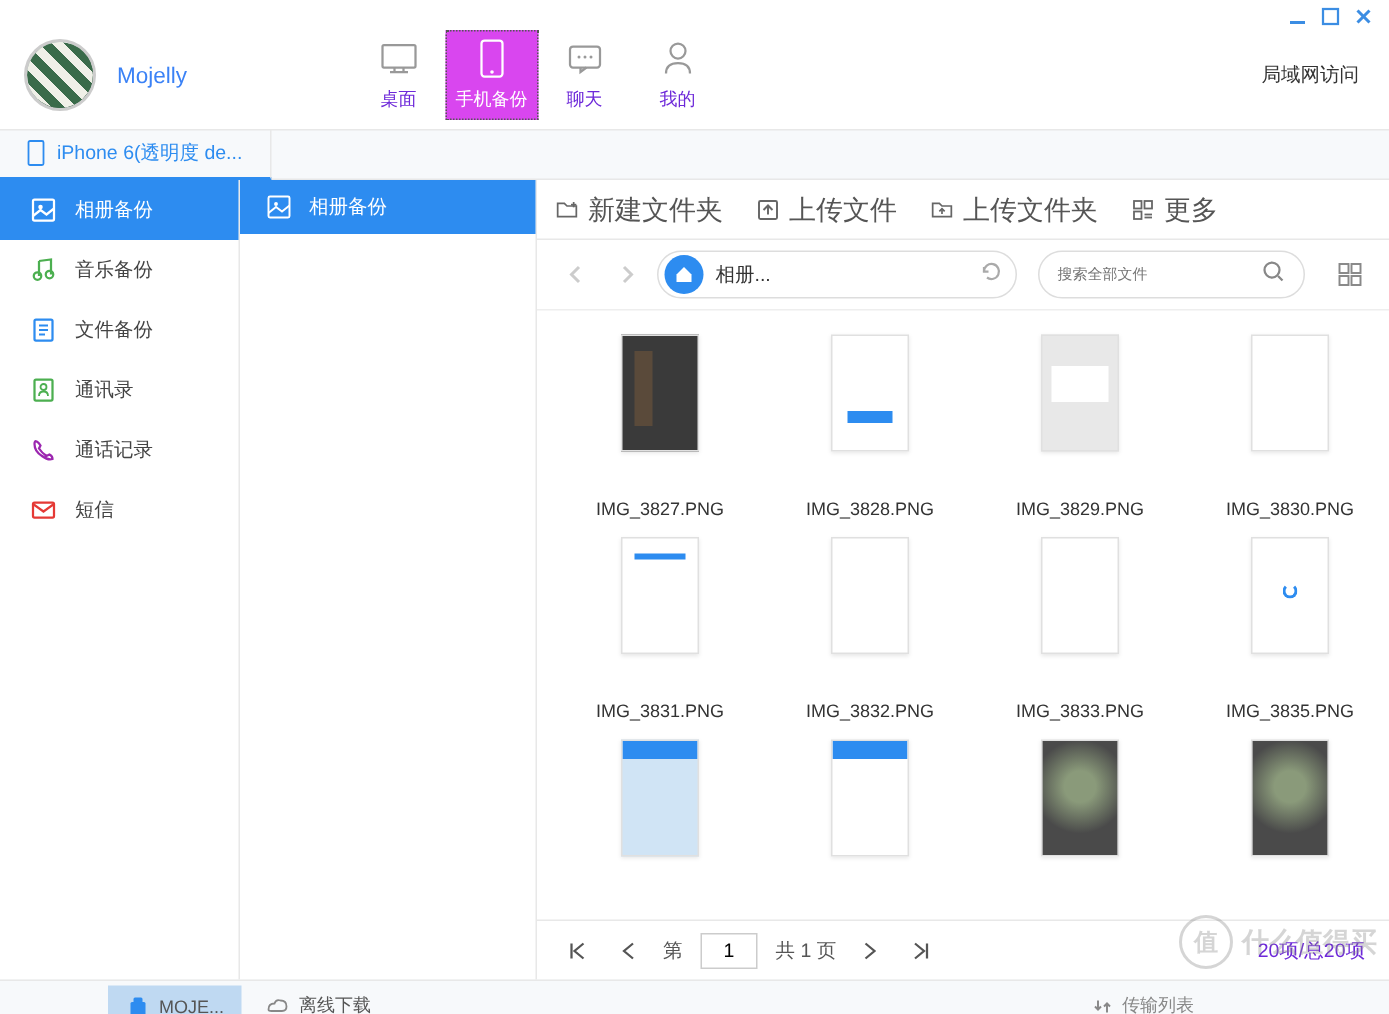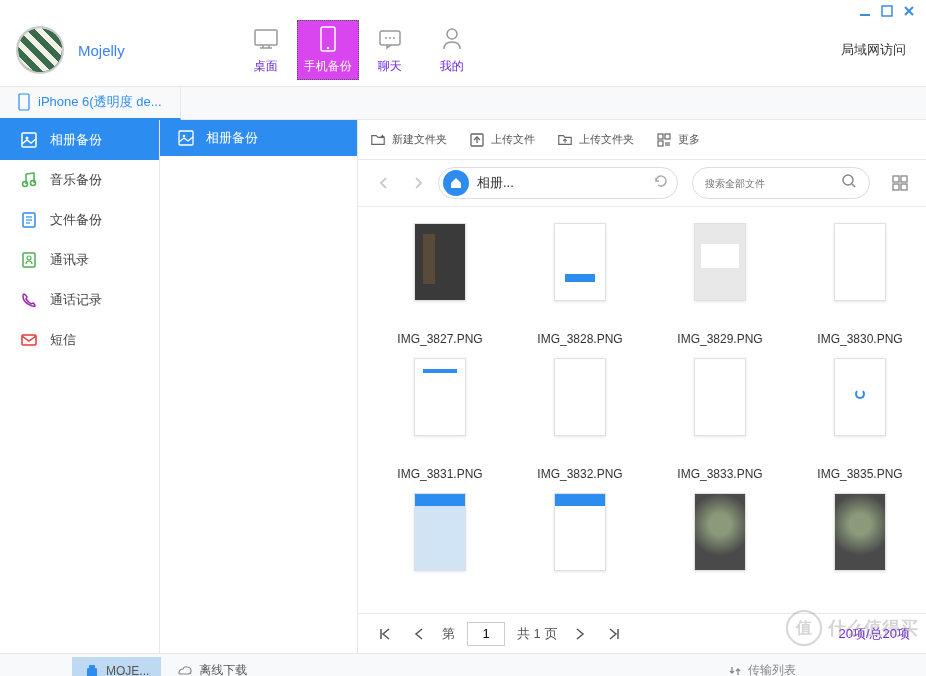--- a/index.html
+++ b/index.html
@@ -26,21 +26,21 @@
 .sidebar { width: 160px; border-right: 1px solid #e8e8e8; }
 .sidebar-item { height: 40px; display: flex; align-items: center; gap: 12px; padding: 0 20px; font-size: 13px; color: #444; cursor: pointer; }
 .sidebar-item.active { background: #2d8cf0; color: #fff; }
 .sbi-icon { width: 18px; height: 18px; display: flex; align-items: center; justify-content: center; }
 
 .sub-sidebar { width: 198px; border-right: 1px solid #e8e8e8; }
 .sub-item { height: 36px; display: flex; align-items: center; gap: 12px; padding: 0 18px; font-size: 13px; background: #2d8cf0; color: #fff; cursor: pointer; }
 
 .content { flex: 1; display: flex; flex-direction: column; }
 .toolbar { height: 40px; border-bottom: 1px solid #e8e8e8; display: flex; align-items: center; padding: 0 12px; gap: 22px; }
-.tb-item { display: flex; align-items: center; gap: 6px; font-size: 11px; color: #555; cursor: pointer; }
+.tb-item { display: flex; align-items: center; gap: 6px; font-size: 18px; color: #555; cursor: pointer; }
 .tb-icon { width: 16px; height: 16px; display: flex; align-items: center; justify-content: center; color: #666; }
 
 .navbar { height: 46px; display: flex; align-items: center; padding: 0 12px; gap: 6px; }
 .nav-arrow { width: 28px; height: 28px; display: flex; align-items: center; justify-content: center; color: #bbb; cursor: pointer; }
 .path-box { flex: 0 0 240px; height: 32px; border: 1px solid #ddd; border-radius: 20px; display: flex; align-items: center; padding: 0 4px 0 4px; gap: 8px; }
 .home-btn { width: 26px; height: 26px; border-radius: 50%; background: #2d8cf0; color: #fff; display: flex; align-items: center; justify-content: center; font-size: 14px; }
 .path-text { font-size: 13px; color: #333; flex: 1; }
 .refresh { width: 20px; color: #aaa; cursor: pointer; padding-right: 8px; }
 .search-box { flex: 1; height: 32px; border: 1px solid #ddd; border-radius: 20px; display: flex; align-items: center; padding: 0 12px; margin-left: 8px; }
 .search-input { flex: 1; border: none; outline: none; font-size: 10px; color: #999; }

